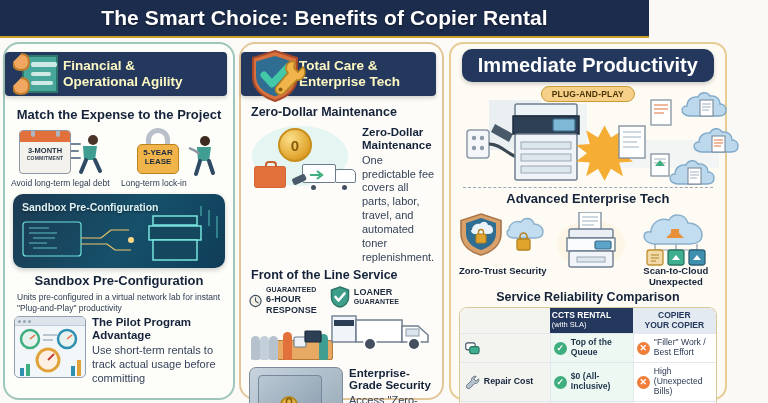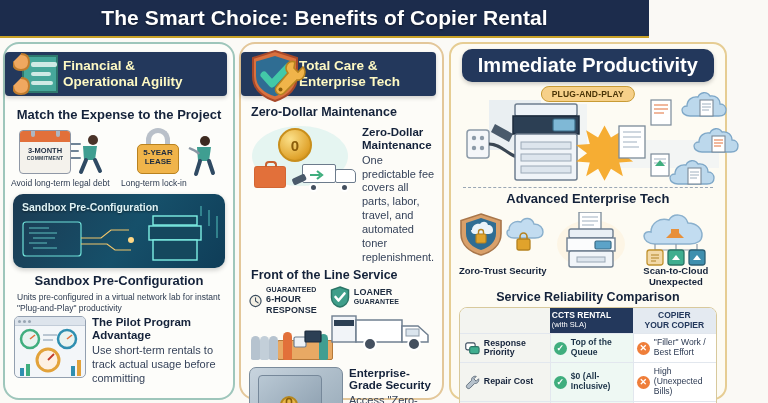--- a/index.html
+++ b/index.html
@@ -516,21 +516,20 @@
             <div>YOUR COPIER</div>
           </div>
         </div>
 
         <div class="trow">
           <div class="tc-lab">
             <svg class="ricon" viewBox="0 0 16 16">
               <rect x="0.8" y="2" width="10" height="7.5" rx="2" fill="#fff" stroke="#3a4c5e" stroke-width="1.2"></rect>
               <rect x="5" y="6" width="10" height="7.5" rx="2" fill="#3fae8f" stroke="#2b7566" stroke-width="1.2"></rect>
             </svg>
-            <span>Response Priority</span>
           </div>
           <div class="tc-a">
             <span class="chk">✓</span>
             <span>Top of the Queue</span>
           </div>
           <div class="tc-b">
             <span class="xmk">✕</span>
             <span>"Filler" Work / Best Effort</span>
           </div>
         </div>

